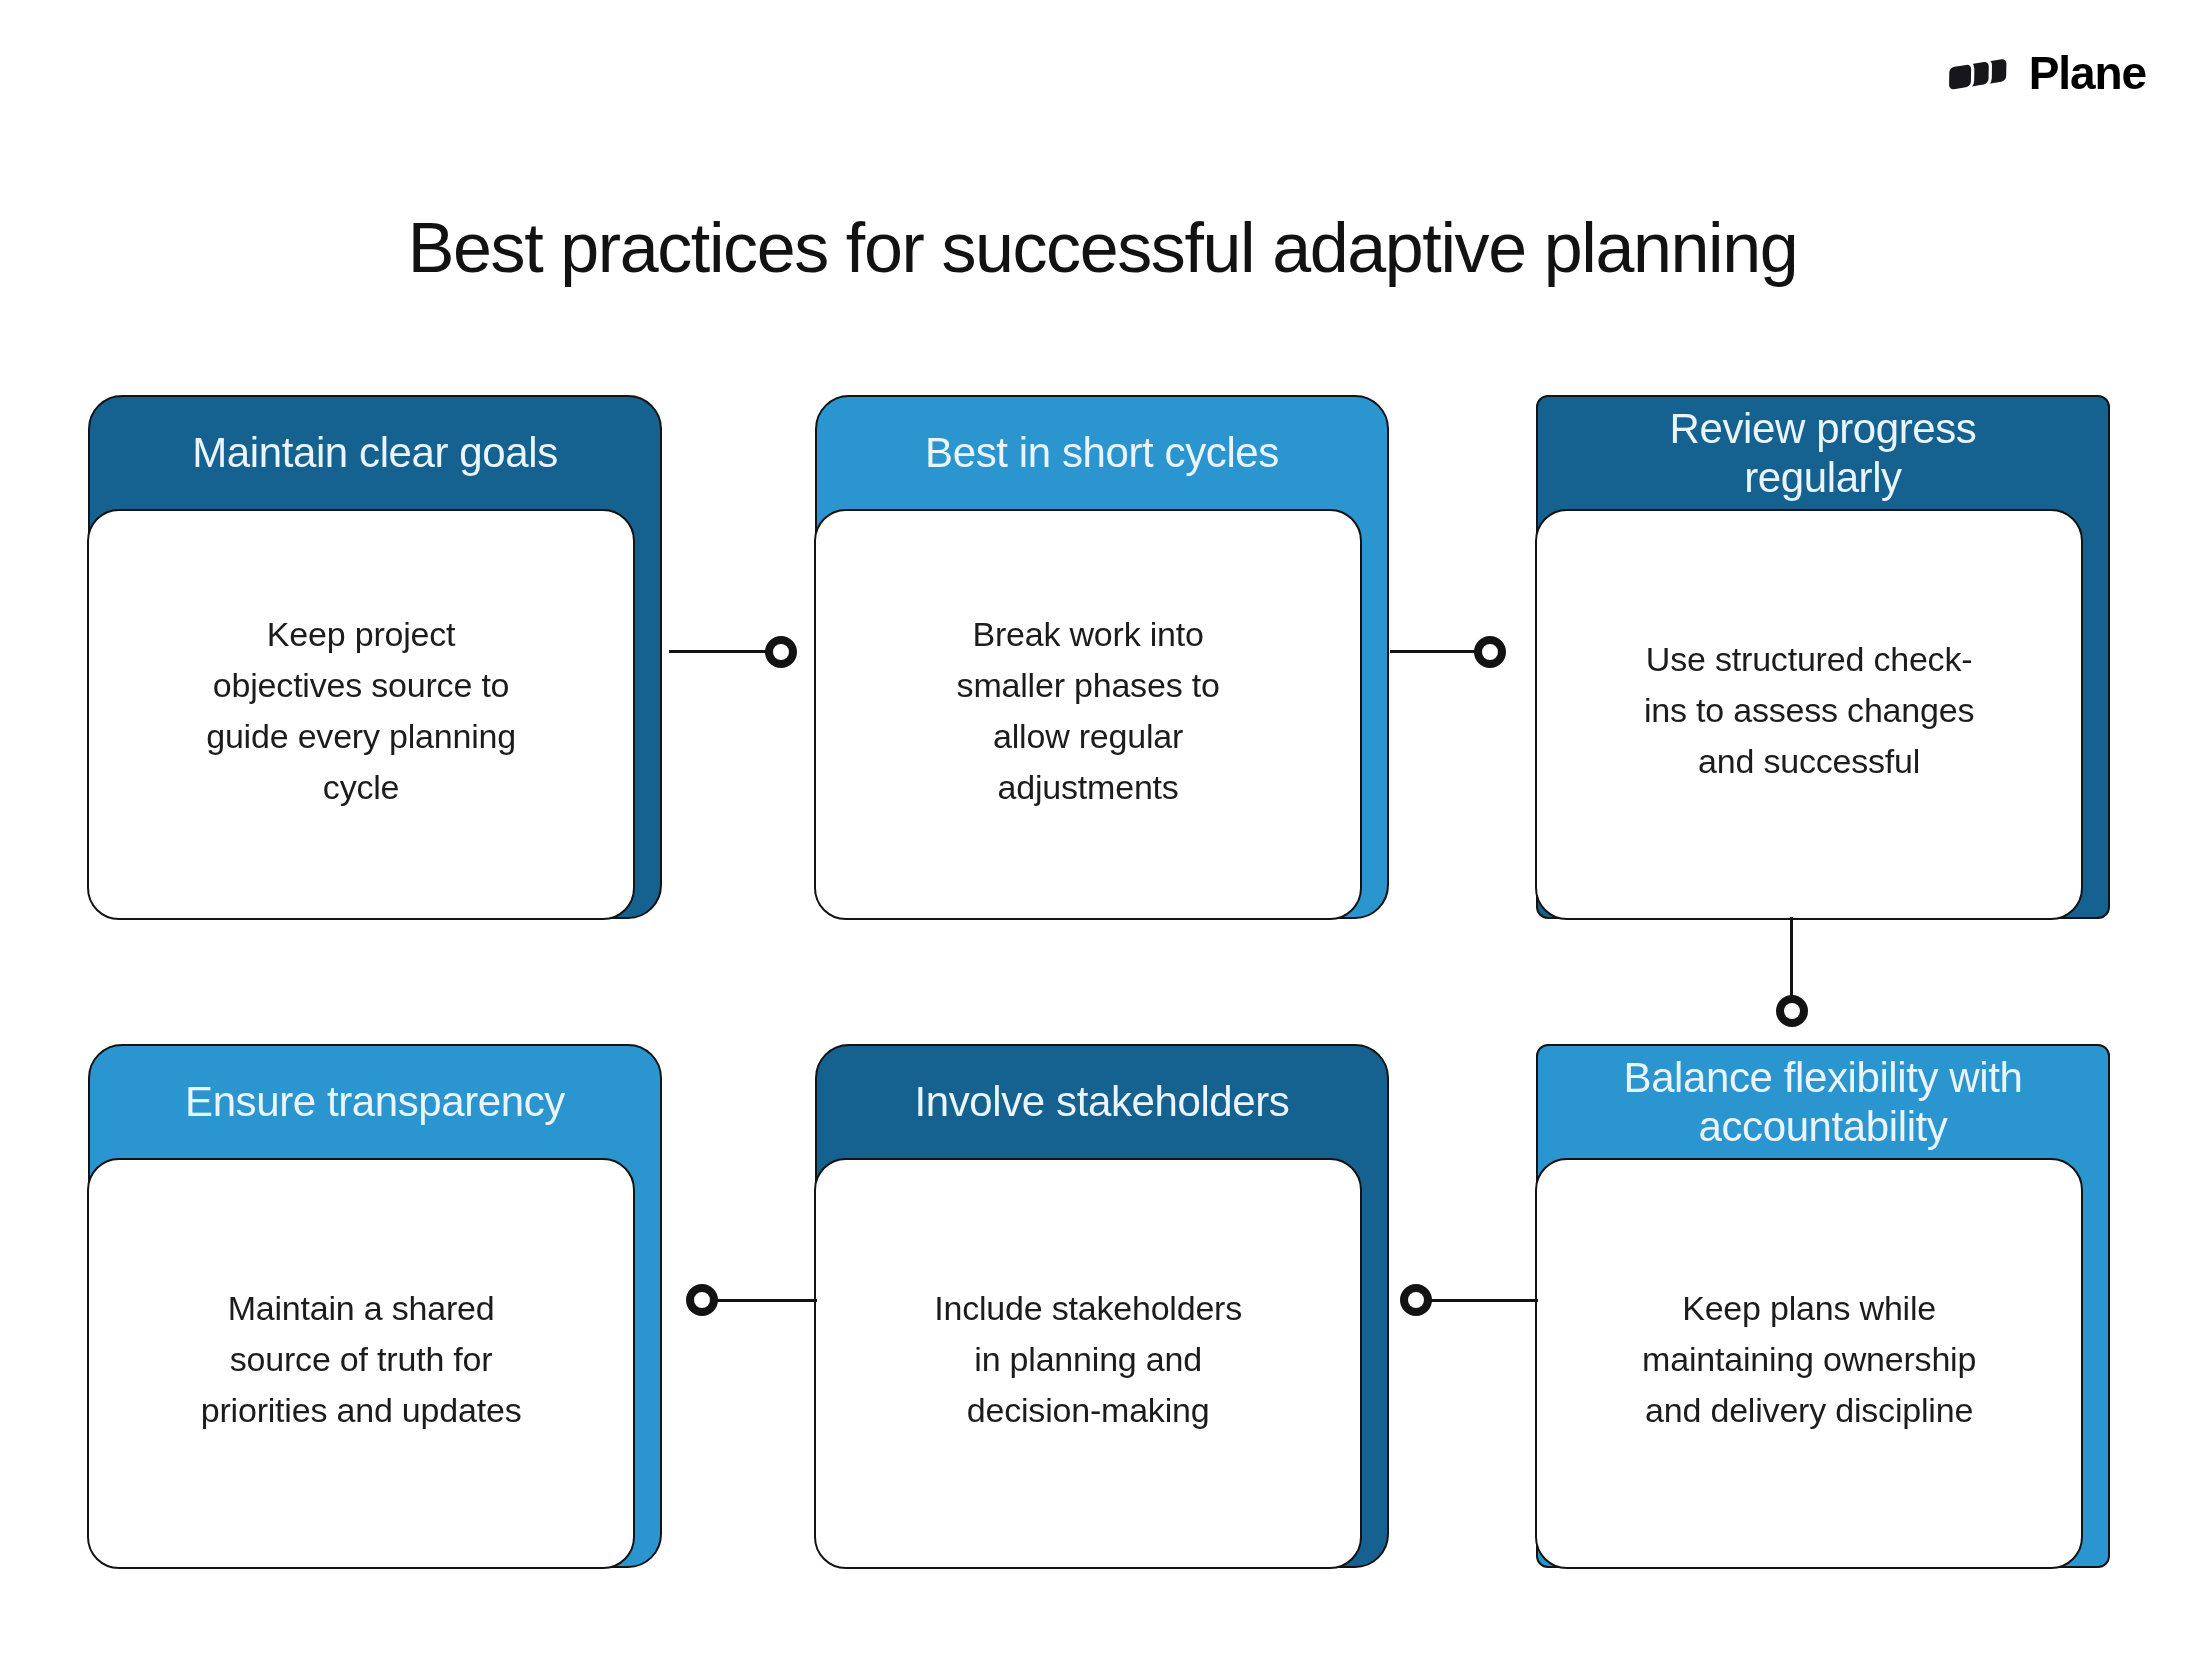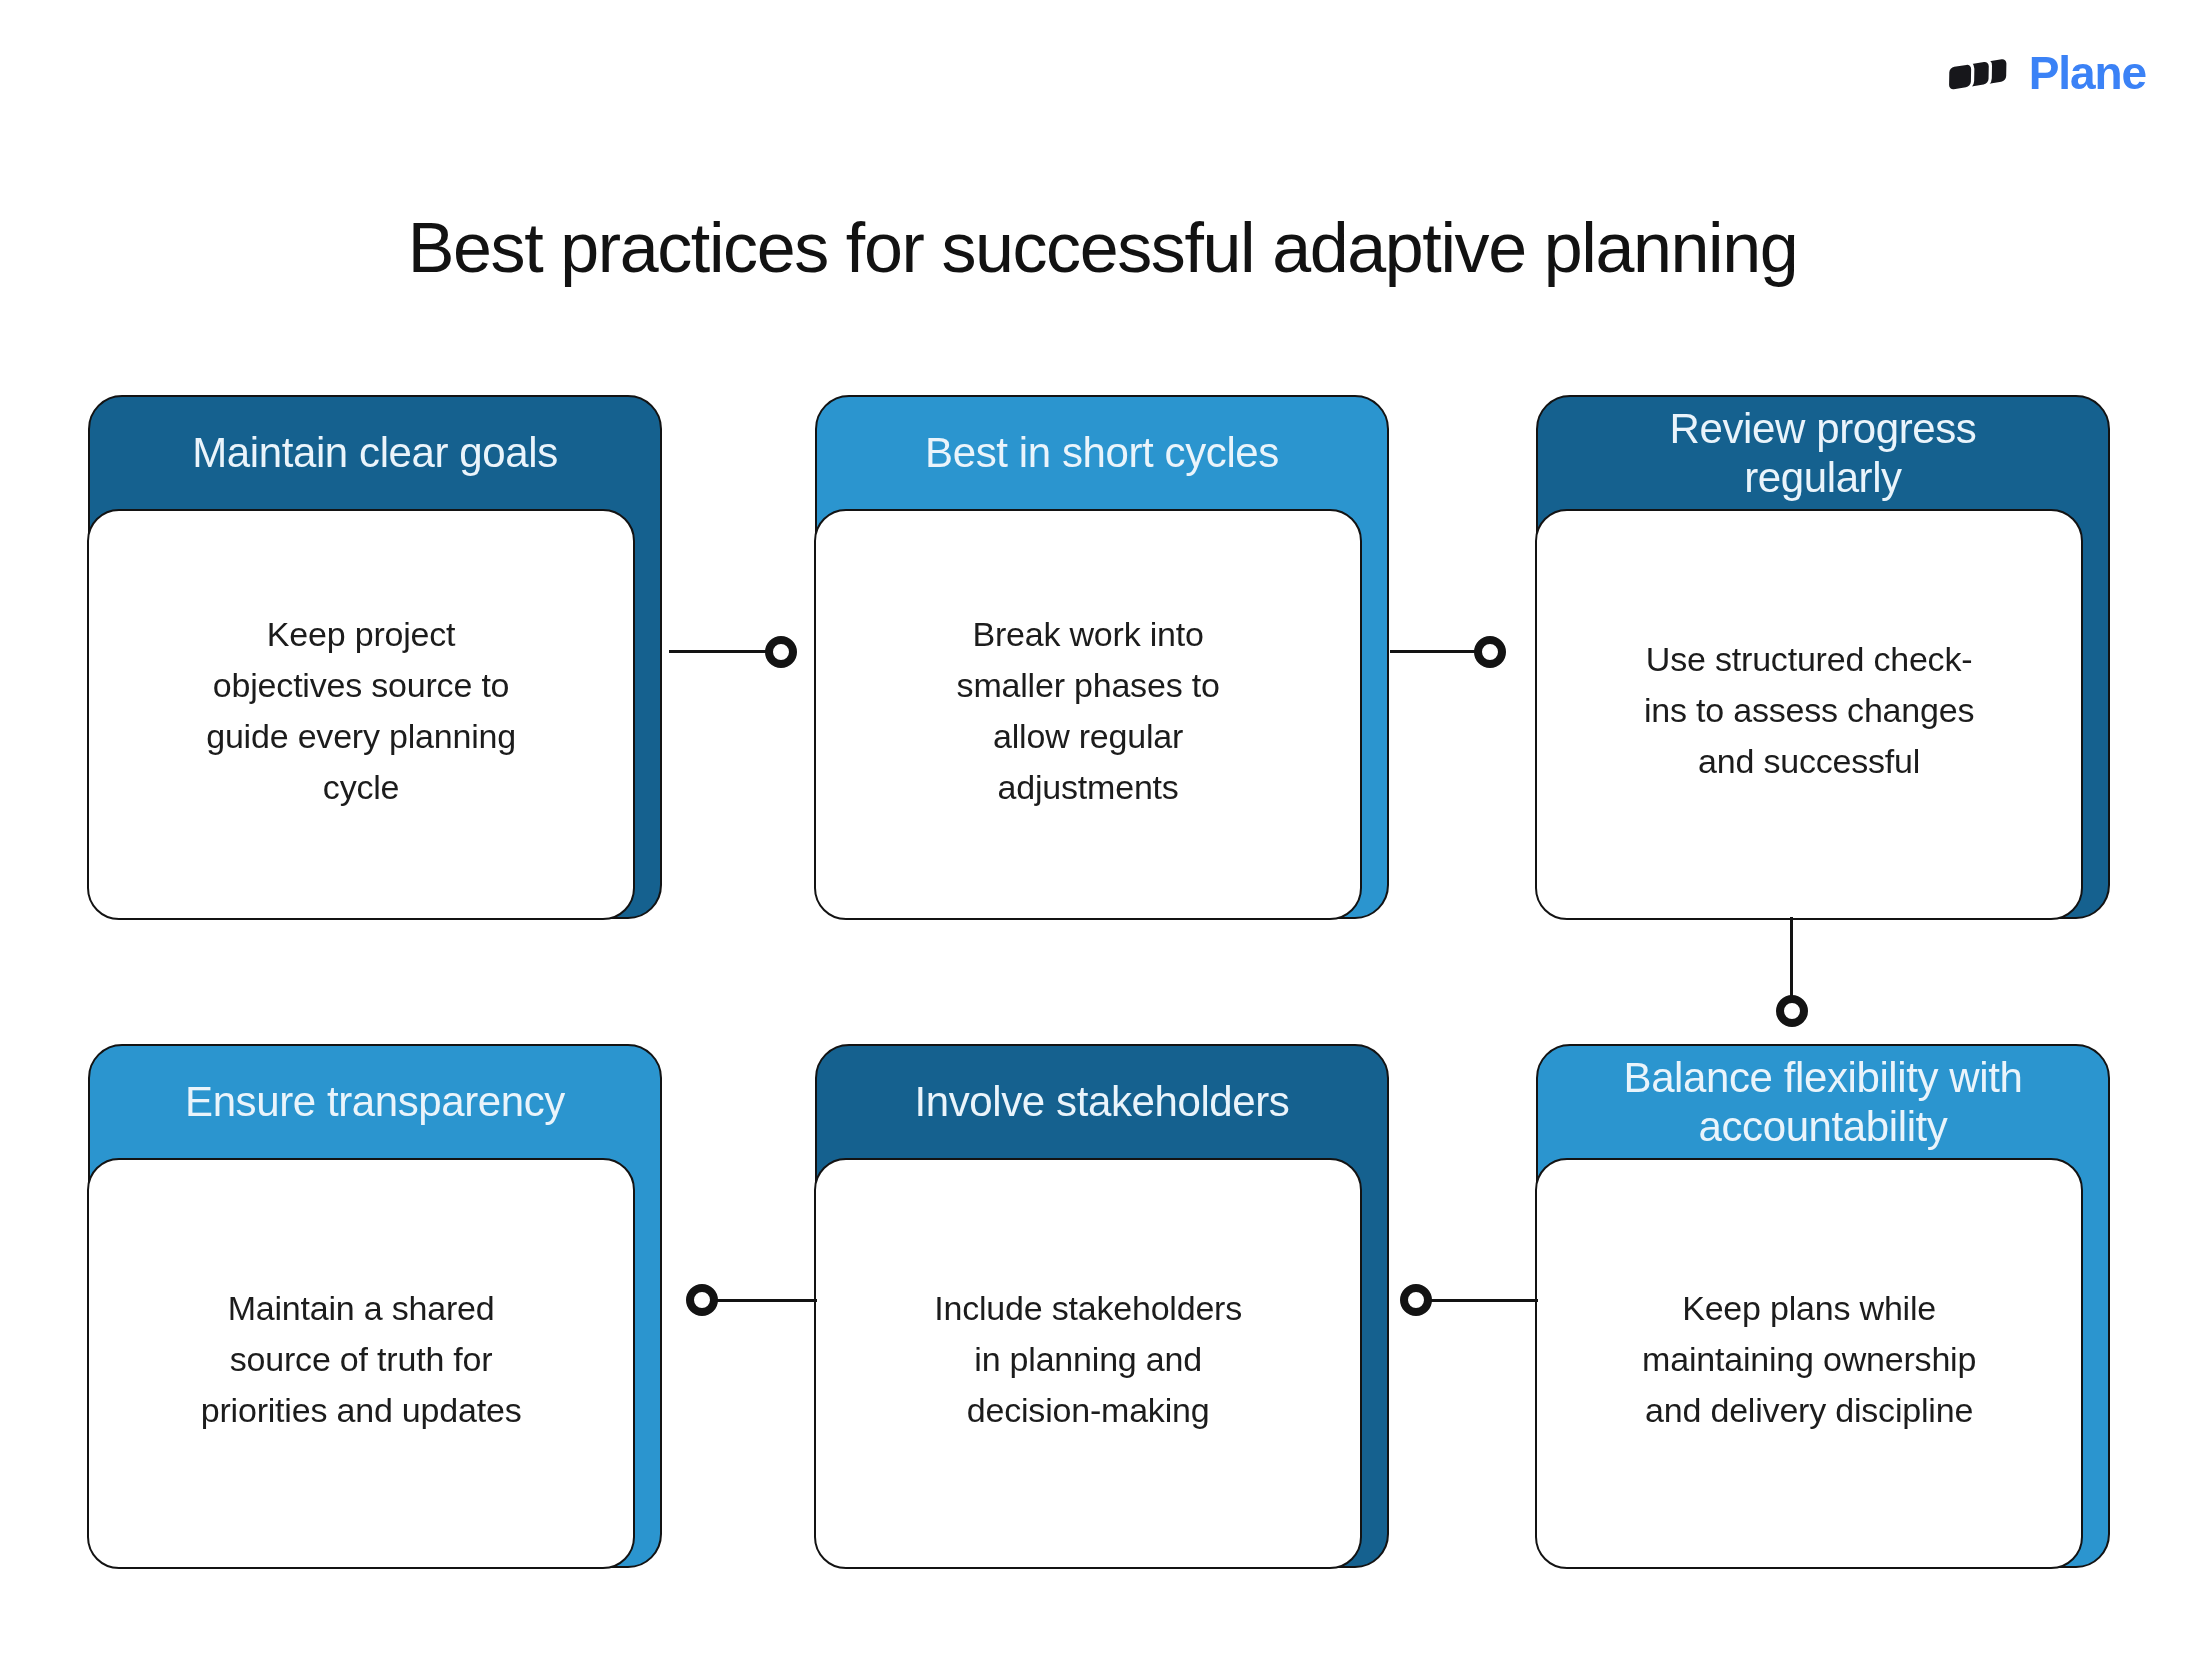--- a/index.html
+++ b/index.html
@@ -20,21 +20,21 @@
     top: 49px;
     right: 59px;
     display: flex;
     align-items: center;
     gap: 13px;
   }
   .logo-text {
     font-size: 46px;
     font-weight: 600;
     letter-spacing: -1.1px;
-    color: #3b82f6;
+    color: #000000;
     line-height: 1;
   }
 
   
   .page-title {
     position: absolute;
     top: 210px;
     left: 0;
     width: 100%;
     text-align: center;
@@ -56,21 +56,21 @@
     box-sizing: border-box;
     background: var(--card-bg);
   }
   .card[data-variant="dark"]  { --card-bg: var(--dark-blue); }
   .card[data-variant="light"] { --card-bg: var(--light-blue); }
 
   .r0 { top: 395px; }
   .r1 { top: 1044px; }
   .c0 { left: 88px; }
   .c1 { left: 815px; }
-  .c2 { left: 1536px; }
+  .c2 { left: 1536px; border-radius: 12px; }
 
   .card-head {
     position: absolute;
     left: 0; top: 0;
     width: 100%;
     height: 113px;
     display: flex;
     align-items: center;
     justify-content: center;
     text-align: center;

